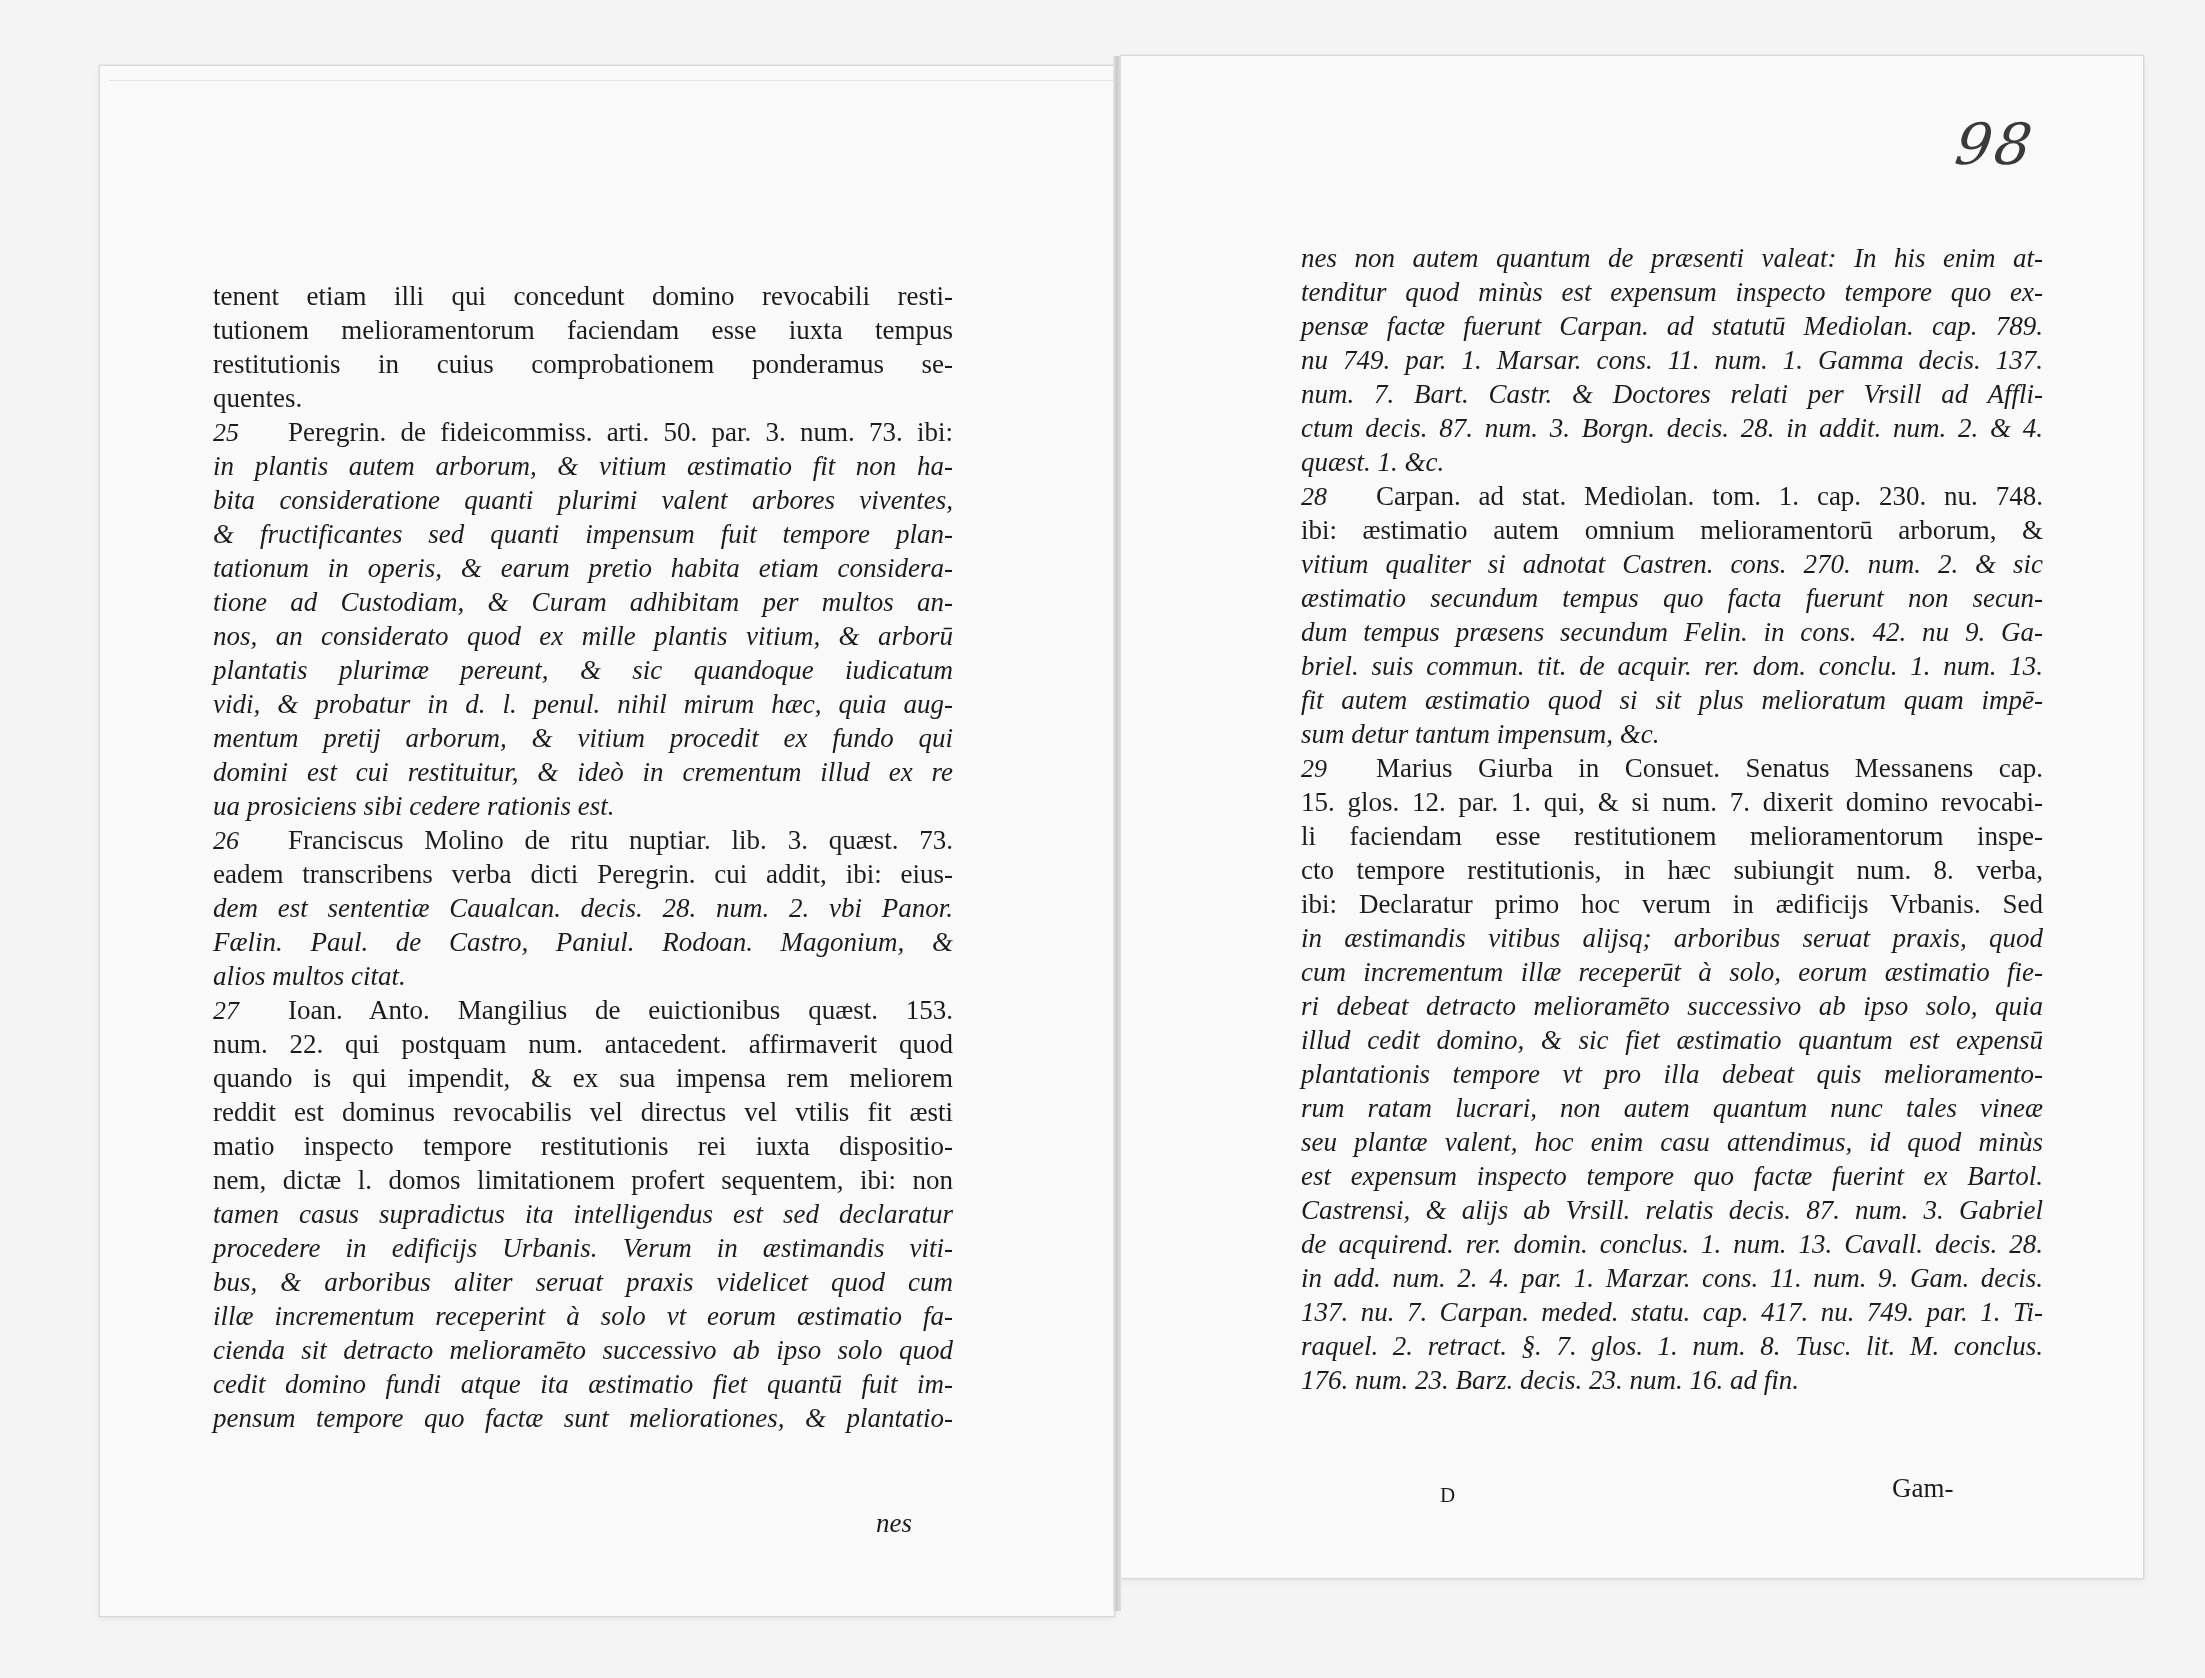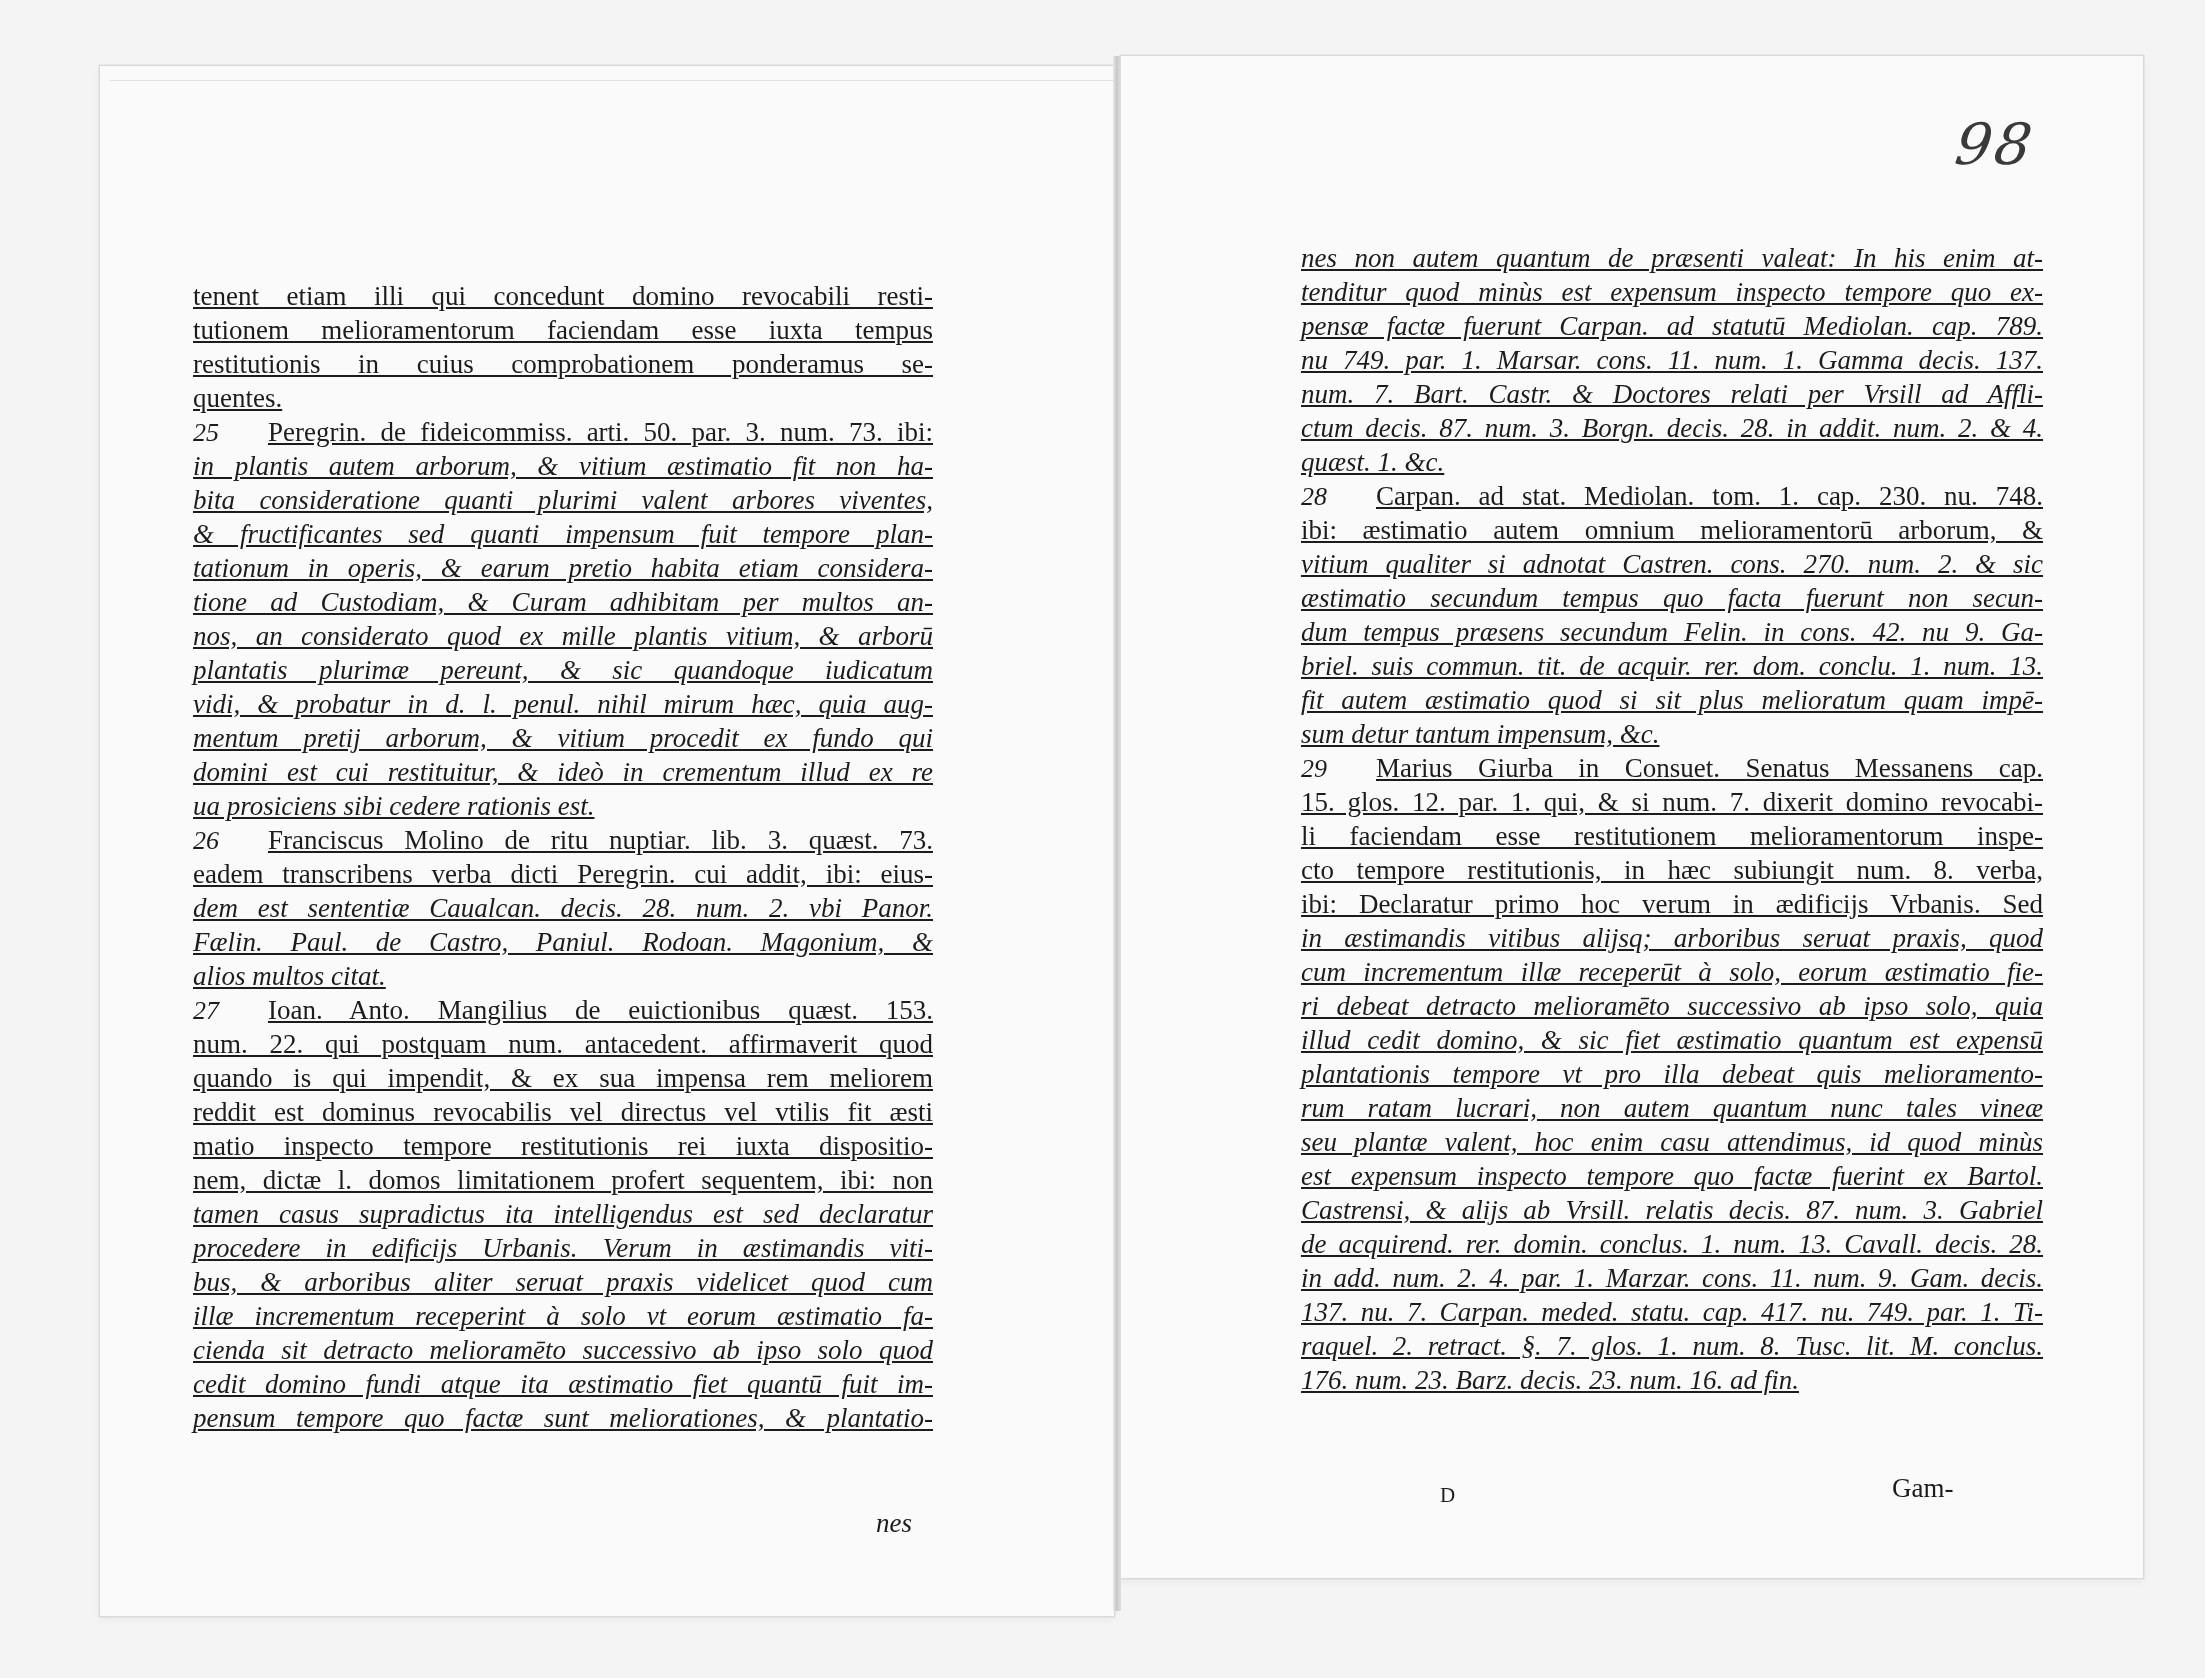--- a/index.html
+++ b/index.html
@@ -31,23 +31,22 @@
   .folio {
     position: absolute; left: 1956px; top: 111px;
     font-family: "DejaVu Serif", serif; font-style: italic;
     font-size: 57px; color: #3a3a3a; letter-spacing: 2.8px;
     transform: skewX(-8deg);
   }
   .text-block {
     position: absolute;
     font-size: 27px;
     line-height: 34px;
-    text-decoration: underline;
   }
-  .left-block  { left: 193px;  top: 279px;  width: 740px; }
+  .left-block  { left: 213px;  top: 279px;  width: 740px; }
   .right-block { left: 1301px; top: 241px;  width: 742px; }
   .line {
     display: block; white-space: nowrap; text-align: justify;
     text-align-last: justify; height: 34px; overflow: visible;
   }
   .line.last { text-align-last: left; }
   .it { font-style: italic; }
   .num {
     display: inline-block; width: 75px; padding-left: 0; font-style: italic; font-size: 26px;
     text-align: left;

